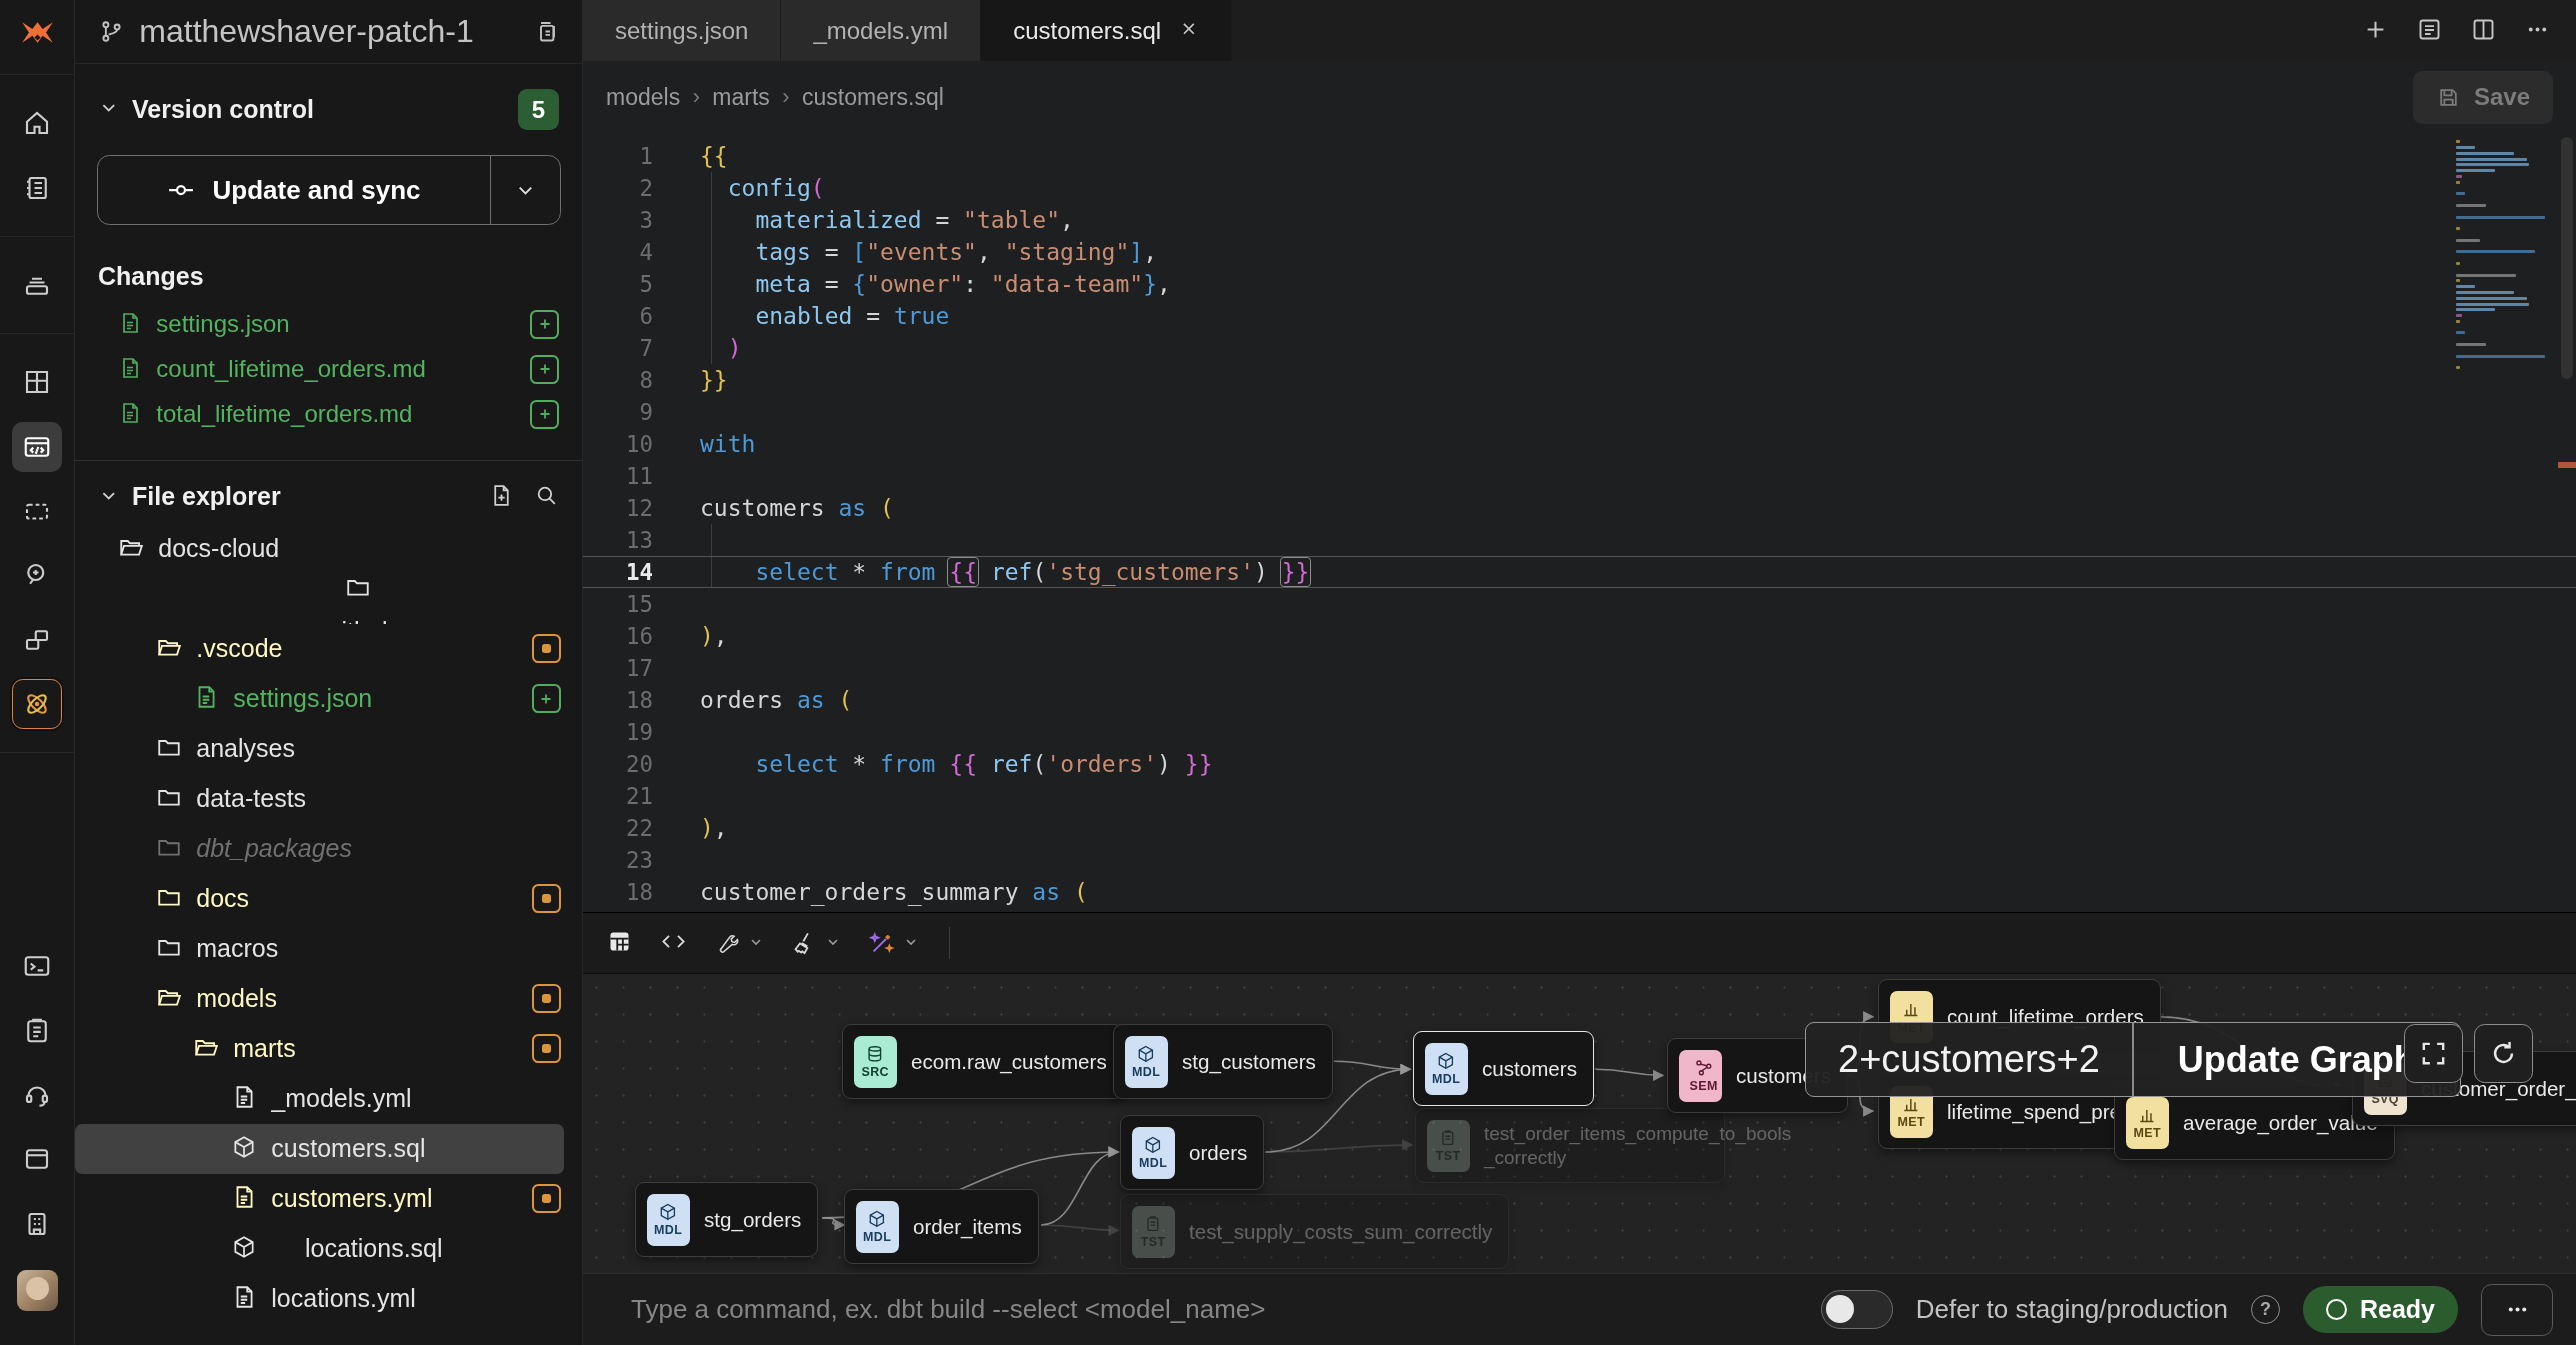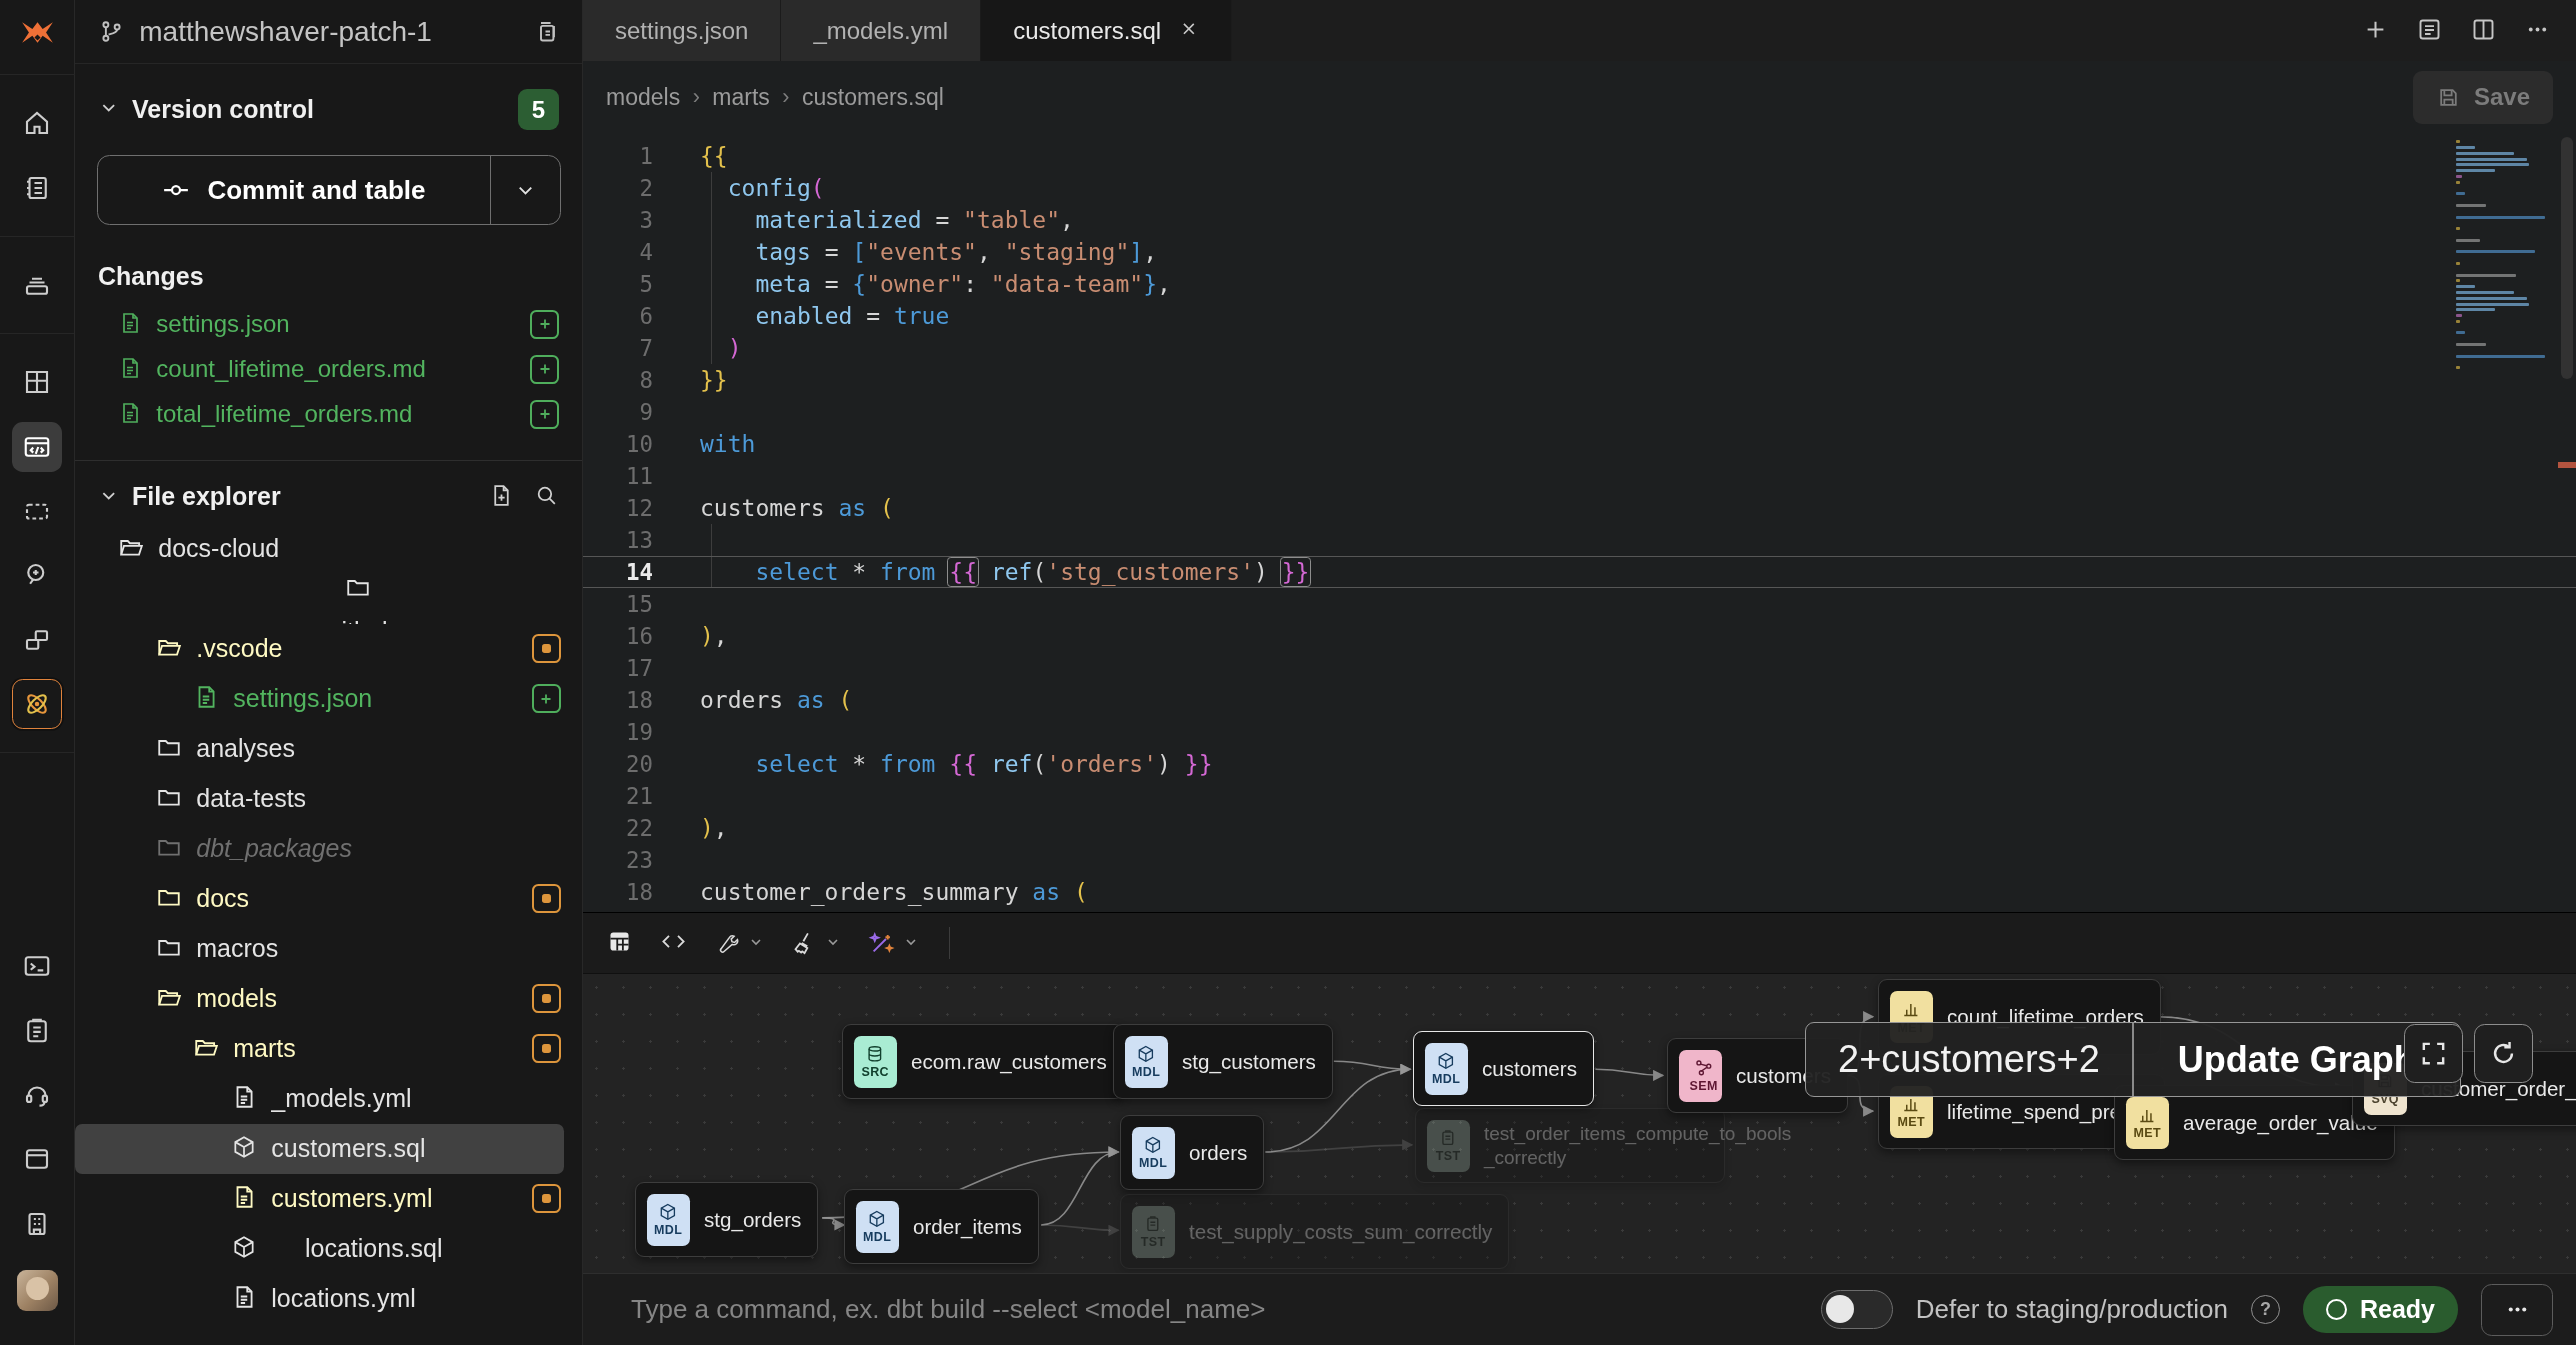--- a/index.html
+++ b/index.html
@@ -17,21 +17,21 @@
   .rail-btn.active { background:#3c3c3c; color:#ffffff; }
   .rail-btn.atom { border:1.8px solid #e0833c; color:#e8973c; box-shadow:0 0 0 1.8px #00000055; }
   .avatar { width:41px; height:41px; border-radius:9px; margin:14.3px 0 18px;
             background:linear-gradient(135deg,#c9b49a 0%,#9d8163 55%,#6c5846 100%); position:relative; overflow:hidden;}
   .avatar:after{content:"";position:absolute;left:9px;top:7.2px;width:23px;height:23px;border-radius:50%;background:#d9c2a6;}
 
   
   .sidebar { background:#181818; border-right:0.9px solid #282828; display:flex; flex-direction:column; overflow:hidden; }
   .branch-row { height:64px; flex:0 0 64px; display:flex; align-items:center; gap:14.3px; padding:0 23px; border-bottom:0.9px solid #262626; color:#c4c4c4; }
   .branch-row svg{width:27px;height:27px;}
-  .branch-name { font-size:28px; color:#c4c4c4; flex:1; white-space:nowrap; overflow:hidden; }
+  .branch-name { font-size:32px; color:#c4c4c4; flex:1; white-space:nowrap; overflow:hidden; }
   .icon-btn { color:#c0c0c0; display:inline-flex; }
   .section-head { display:flex; align-items:center; gap:12.5px; padding:25px 23px 9px; color:#f0f0f0; }
   .section-head .chev svg{width:21.5px;height:21.5px;color:#cfcfcf;}
   .section-title { font-size:25px; font-weight:700; flex:1; }
   .count-badge { width:41px; height:41px; border-radius:9px; background:#2c5e33; color:#fff; font-size:24px; font-weight:700;
                  display:flex; align-items:center; justify-content:center; }
   .commit-btn { margin:16px 21.5px 7.2px; height:70px; border:1.8px solid #6f6f6f; border-radius:12.5px; display:flex; overflow:hidden; }
   .commit-main { flex:1; display:flex; align-items:center; justify-content:center; gap:16px; color:#fff; font-size:26px; font-weight:700; }
   .commit-main svg{width:30px;height:30px;}
   .commit-caret { width:70px; border-left:1.8px solid #6f6f6f; display:flex; align-items:center; justify-content:center; color:#e0e0e0; }
@@ -276,21 +276,21 @@
       <span class="section-title">Version control</span>
       <span class="count-badge">5</span>
     </div>
 
     <div class="commit-btn">
       <div class="commit-main">
         <svg viewBox="0 0 24 24" fill="none" stroke="currentColor" stroke-width="1.8">
             <circle cx="12" cy="12" r="3.2"></circle>
             <path d="M2.5 12h6M15.5 12h6"></path>
           </svg>
-        <span>Commit and table</span>
+        <span>Update and sync</span>
       </div>
       <div class="commit-caret">
         <svg viewBox="0 0 24 24" fill="none" stroke="currentColor" stroke-width="2">
             <path d="M6 9l6 6 6-6"></path>
           </svg>
       </div>
     </div>
 
     <div class="changes-label">Changes</div>
     <div id="changes-list">

